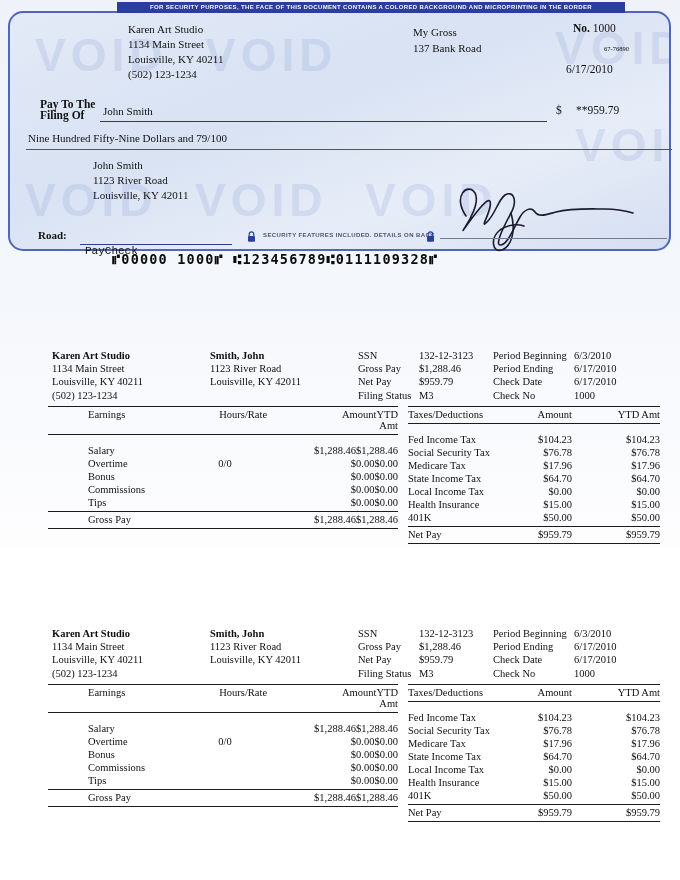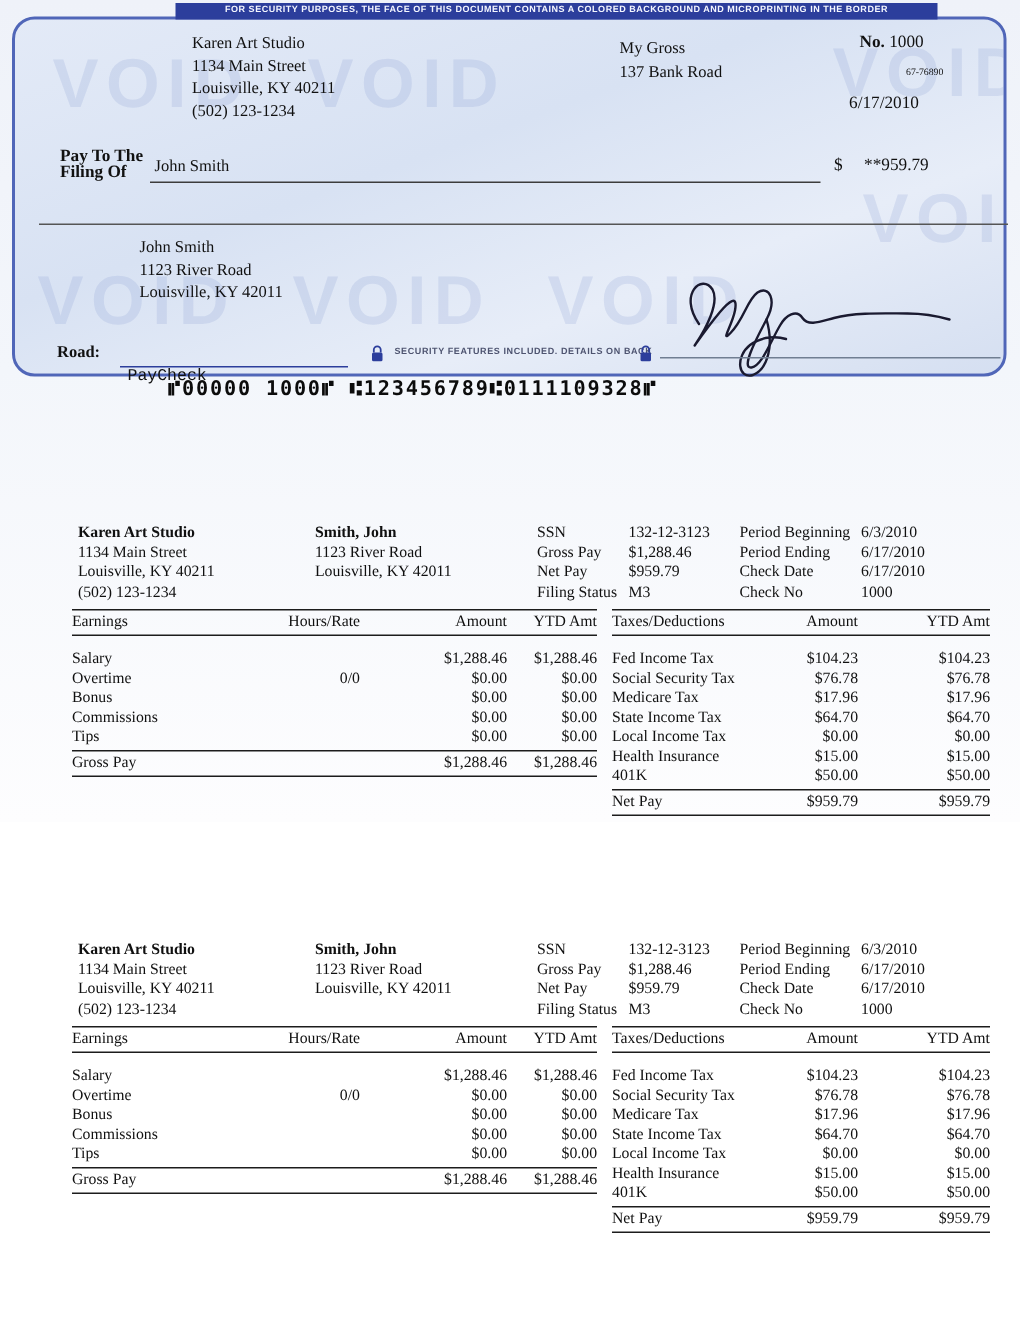--- a/index.html
+++ b/index.html
@@ -33,21 +33,21 @@
   
   .stub{position:absolute;left:45px;width:622px;height:196px;font-size:10.5px;color:#101010;}
   .col{position:absolute;line-height:13.2px;white-space:nowrap;}
   .tbl{position:absolute;top:57px;}
   .thead{display:flex;border-top:1px solid #1c1c1c;border-bottom:1px solid #1c1c1c;padding:2px 0 3px;}
   .trow{display:flex;line-height:13px;}
   .ttotal{display:flex;border-top:1px solid #1c1c1c;border-bottom:1px solid #1c1c1c;
           padding:1px 0 2px;margin-top:2px;line-height:13px;}
   .spacer{height:9px;}
   .w-earn{width:350px;}
-  .e-c1{width:132px;}.e-c2{width:60px;text-align:right;}.e-c3{width:98px;text-align:right;}
+  .e-c1{width:132px;margin-left:40px;}.e-c2{width:60px;text-align:left;}.e-c3{width:98px;text-align:right;}
   .e-c4{flex:1;text-align:right;}
   .w-tax{width:252px;}
   .x-c1{flex:1;}.x-c2{width:70px;text-align:right;}.x-c3{width:88px;text-align:right;}
   .sig-svg{position:absolute;left:428px;top:180px;}
   .lock{display:inline-block;}
 </style>
 </head>
 <body>
 
 <div class="page">
@@ -87,20 +87,21 @@
 
   <div class="abs payto" style="left:40px;top:99px;">
     <div>Pay To The</div>
     <div>Filing Of</div>
   </div>
   <div class="abs t11" style="left:103px;top:104px;">John Smith</div>
   <div class="abs line" style="left:100px;top:121px;width:447px;"></div>
   <div class="abs t115" style="left:556px;top:104px;">$</div>
   <div class="abs t115" style="left:576px;top:104px;">**959.79</div>
 
+  <div class="abs t11" style="left:28px;top:131px;">Nine Hundred Fifty-Nine Dollars and 79/100</div>
   <div class="abs line" style="left:26px;top:149px;width:646px;border-color:#555;"></div>
 
   <div class="abs t11" style="left:93px;top:158px;">
     <div>John Smith</div>
     <div>1123 River Road</div>
     <div>Louisville, KY 42011</div>
   </div>
 
   <svg class="sig-svg" width="235" height="75" viewBox="0 0 235 75">
     <g fill="none" stroke="#1a1a30" stroke-width="1.6" stroke-linecap="round">

